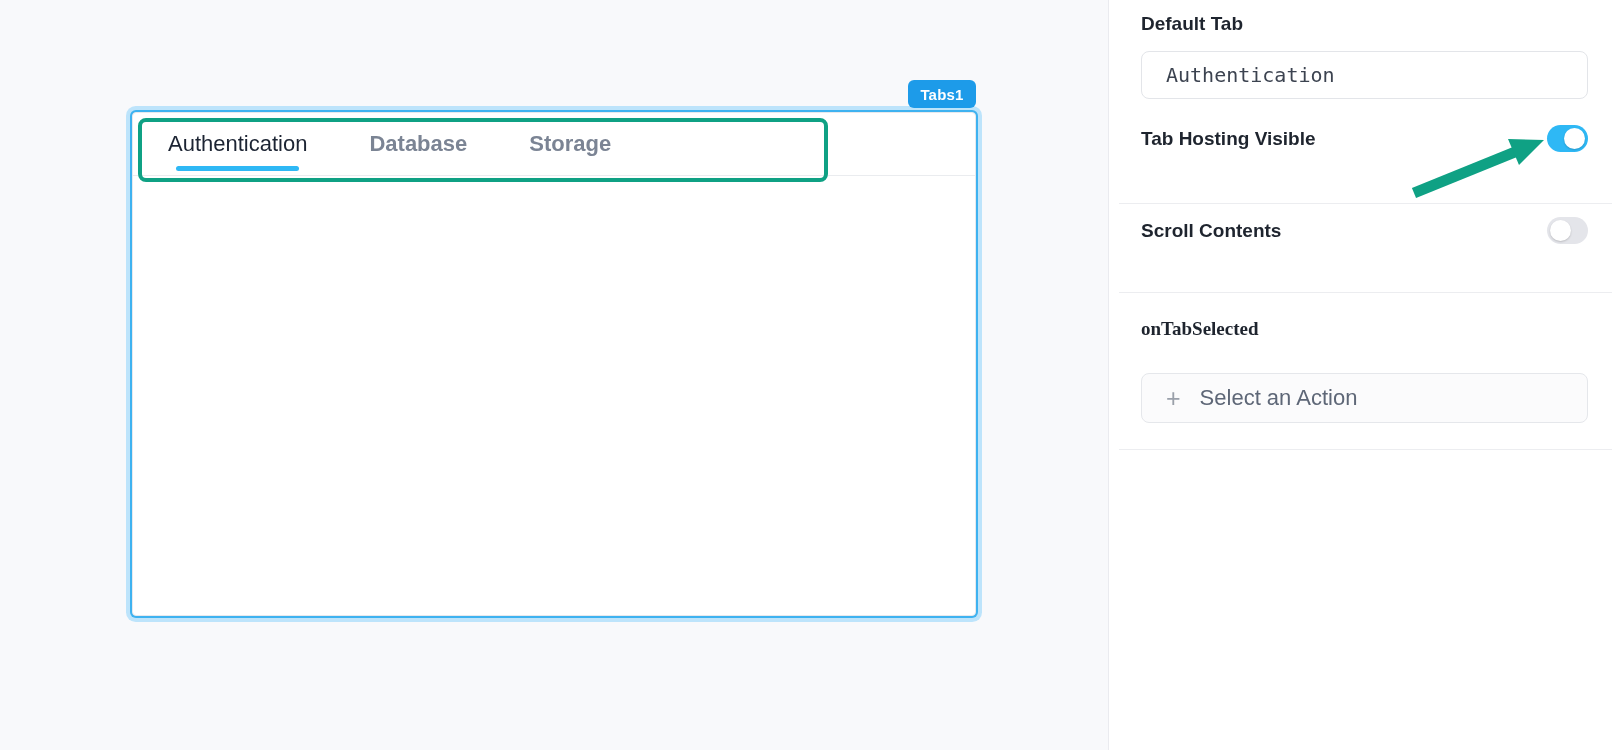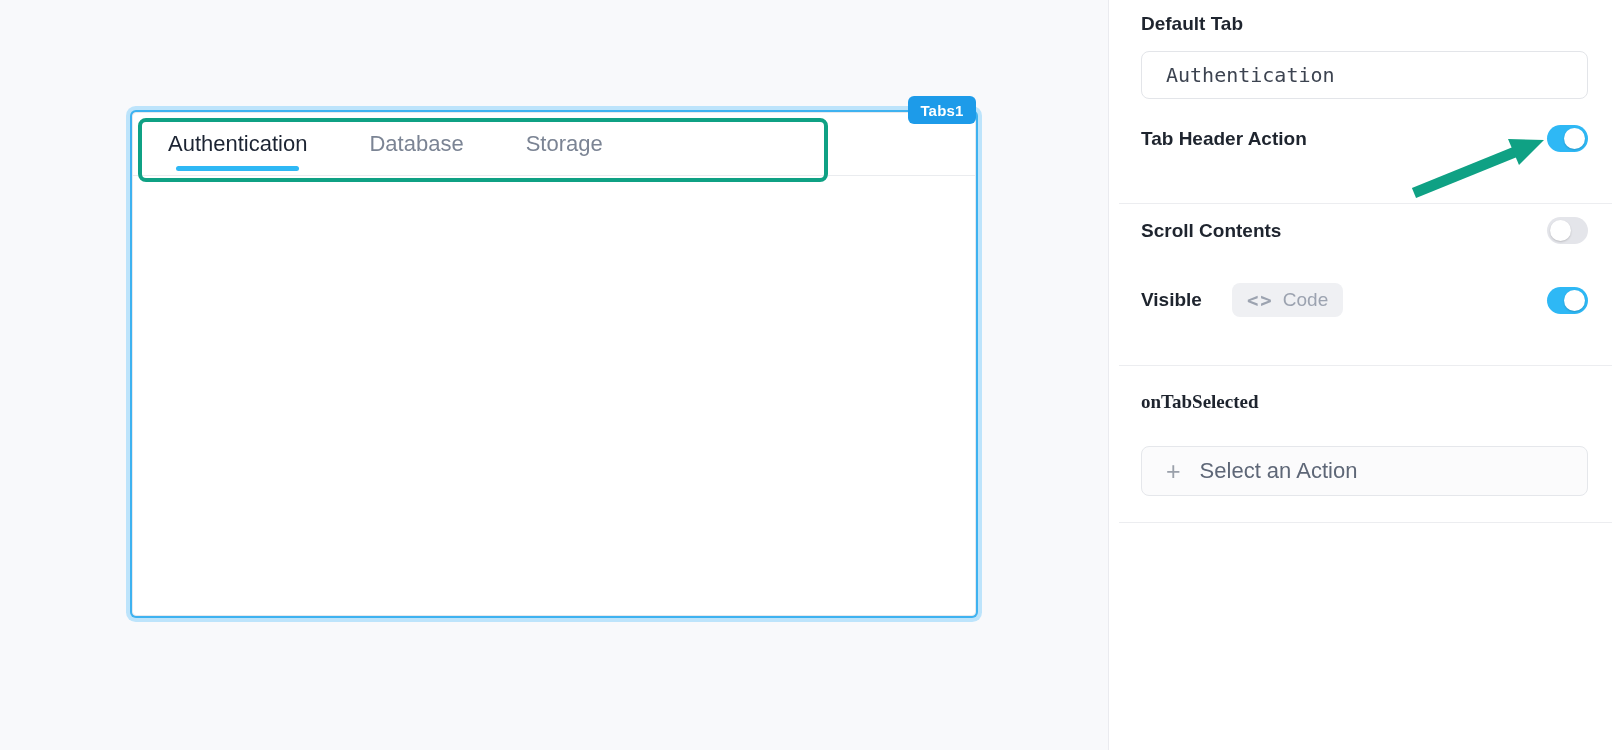--- a/index.html
+++ b/index.html
@@ -19,38 +19,38 @@
     --pill-text:#9CA3B0;
     --action-text:#5E6777;
     --toggle-off:#E4E5EA;
   }
   *{margin:0;padding:0;box-sizing:border-box;}
   body{font-family:"Liberation Sans",sans-serif;}
   .app{position:relative;width:1612px;height:750px;background:var(--canvas-bg);overflow:hidden;}
 
   
   .widget-badge{
-    position:absolute;left:908px;top:96px;width:68px;height:28px;
+    position:absolute;left:908px;top:80px;width:68px;height:28px;
     background:var(--badge-blue);color:#fff;border-radius:6px;
     font-size:15px;font-weight:700;display:flex;align-items:center;justify-content:center;
     z-index:3;letter-spacing:.2px;
   }
   .widget{
     position:absolute;left:132px;top:112px;width:844px;height:504px;
     background:#fff;border:1px solid #E7E9ED;border-radius:4px;
     box-shadow:0 0 0 2px var(--selection-blue),0 0 0 6px var(--selection-halo);
     z-index:1;
   }
   .tab-header{
     height:63px;border-bottom:1px solid #EAECEF;
     display:flex;align-items:stretch;padding-left:33px;gap:58px;
   }
   .tab{
     position:relative;display:flex;align-items:center;
-    font-size:22px;color:var(--tab-gray);cursor:pointer;padding:0 2px;
+    font-size:22px;color:var(--tab-gray);cursor:pointer;padding:0 2px;font-weight:bold;
   }
   .tab.active{color:#1C2433;font-weight:500;}
   .tab.active::after{
     content:"";position:absolute;left:10px;right:10px;bottom:4px;height:5px;
     border-radius:3px;background:var(--accent-blue);
   }
   .tab-content{height:439px;}
   .annotation-rect{
     position:absolute;left:138px;top:118px;width:690px;height:64px;
     border:4px solid var(--teal);border-radius:8px;z-index:4;pointer-events:none;
@@ -130,47 +130,35 @@
     <line x1="1414" y1="193" x2="1515" y2="152" stroke="#0FA184" stroke-width="11"></line>
     <polygon points="1544,140 1519,165 1508,139" fill="#0FA184"></polygon>
   </svg>
 
   <aside class="panel">
 
     <div class="prop-label">Default Tab</div>
     <input class="text-input" type="text" value="Authentication" style="">
 
     <div class="prop-row row-theader">
-      <div class="prop-label">Tab Header Action</div>
+      <div class="prop-label">Tab Hosting Visible</div>
       <div class="toggle on">
           <div class="knob"></div>
         </div>
     </div>
 
     <div class="divider div-1"></div>
 
     <div class="prop-row row-scroll">
       <div class="prop-label">Scroll Contents</div>
       <div class="toggle off">
           <div class="knob"></div>
         </div>
     </div>
 
-    <div class="prop-row row-visible">
-      <div class="row-left">
-        <div class="prop-label">Visible</div>
-        <button class="code-pill">
-          <span class="code-glyph">&lt;&gt;</span>
-          <span class="code-label">Code</span>
-        </button>
-      </div>
-      <div class="toggle on">
-          <div class="knob"></div>
-        </div>
-    </div>
 
     <div class="divider div-2"></div>
 
     <div class="prop-label label-ontab">onTabSelected</div>
 
     <button class="action-btn">
       <span class="plus-icon">+</span>
       <span class="action-label">Select an Action</span>
     </button>
 

